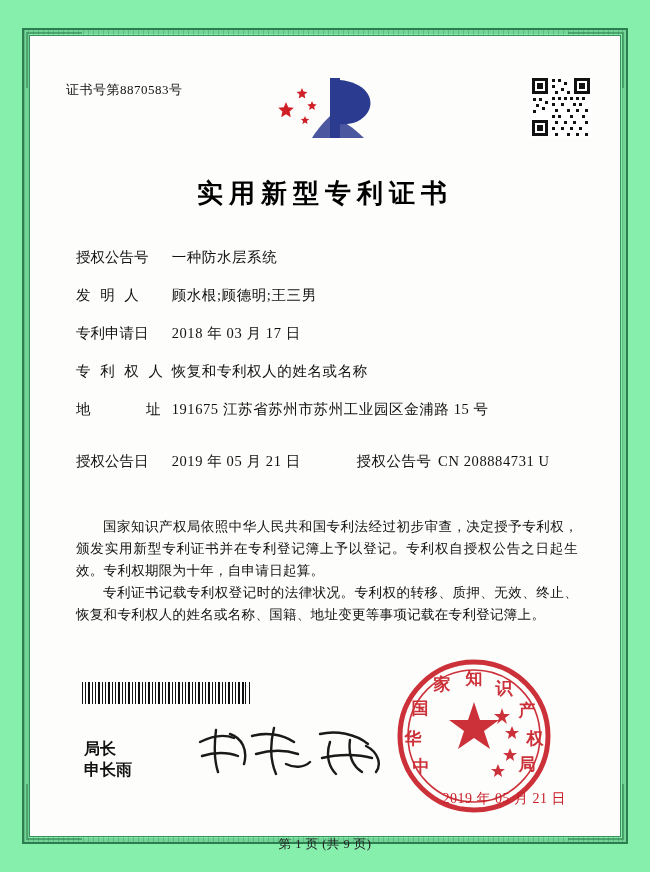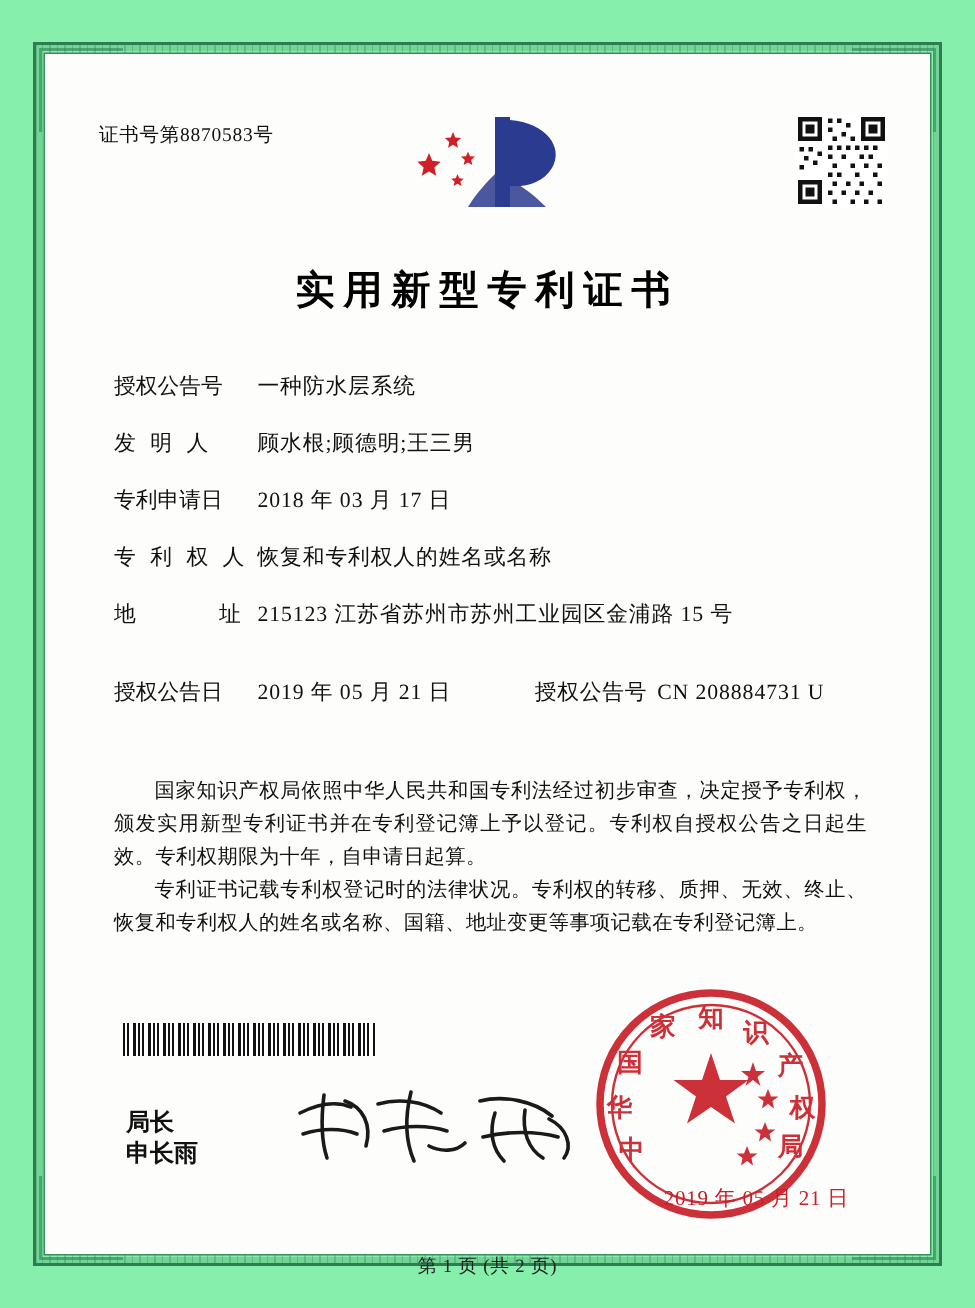--- a/index.html
+++ b/index.html
@@ -308,21 +308,21 @@
       <div class="row">
         <span class="label wide">专利申请日</span>
         <span class="value">2018 年 03 月 17 日</span>
       </div>
       <div class="row">
         <span class="label">专 利 权 人</span>
         <span class="value">恢复和专利权人的姓名或名称</span>
       </div>
       <div class="row">
         <span class="label">地　　　址</span>
-        <span class="value">215123  江苏省苏州市苏州工业园区金浦路 15 号</span>
+        <span class="value">191675  江苏省苏州市苏州工业园区金浦路 15 号</span>
       </div>
       <div class="row split" style="margin-top:14px;">
         <span class="label wide">授权公告日</span>
         <span class="value">2019 年 05 月 21 日</span>
         <span class="col2">
           <span class="label">授权公告号</span>
           <span class="value">CN 208884731 U</span>
         </span>
       </div>
     </div>
@@ -379,15 +379,15 @@
           <text x="48" y="34" text-anchor="middle">家</text>
           <text x="26" y="58" text-anchor="middle">国</text>
           <text x="19" y="88" text-anchor="middle">华</text>
           <text x="27" y="116" text-anchor="middle">中</text>
         </g>
       </g>
     </svg>
 
     <div class="seal-date">2019 年 05 月 21 日</div>
 
-    <div class="footer">第 1 页 (共 2 页)</div>
+    <div class="footer">第 1 页 (共 9 页)</div>
   </div>
 </div>
 
 </body></html>

